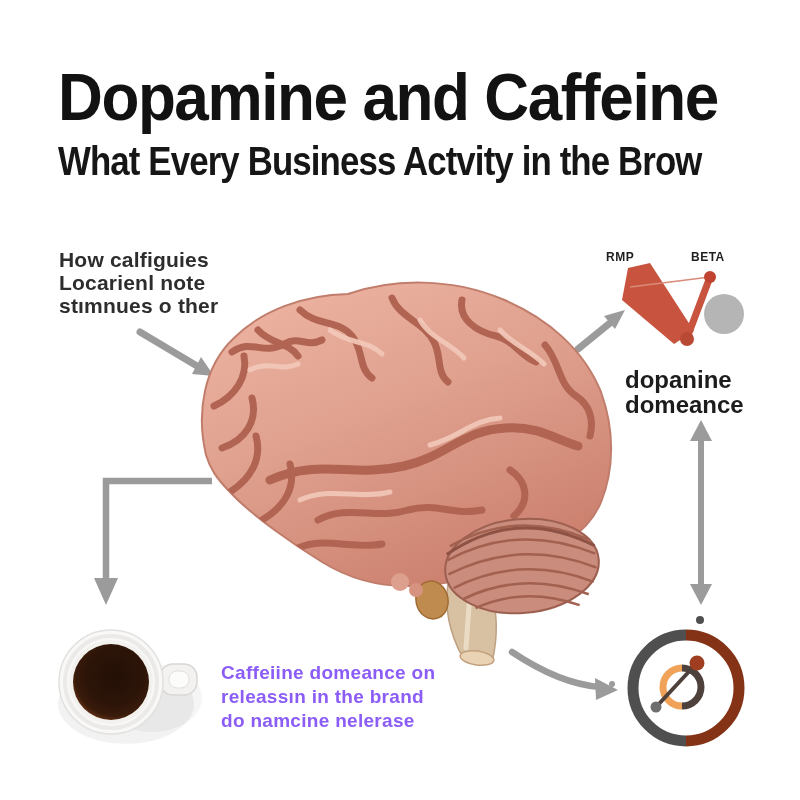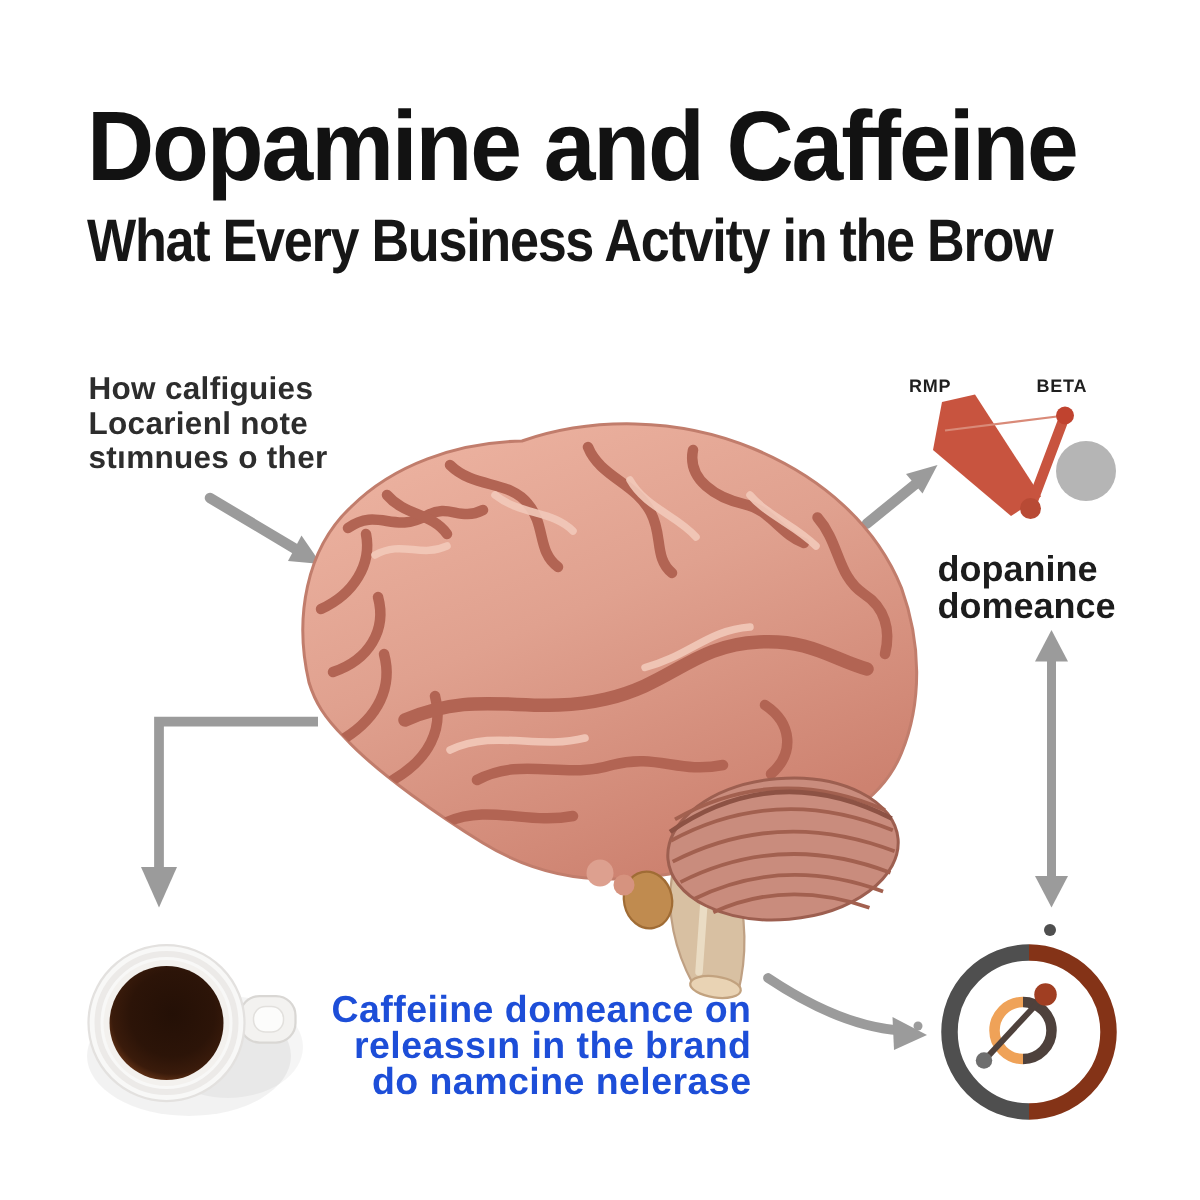--- a/index.html
+++ b/index.html
@@ -12,21 +12,21 @@
     left:58px;top:64px;font-size:66px;font-weight:bold;letter-spacing:-1.5px;
     color:#121212;white-space:nowrap;transform:scaleX(.94);transform-origin:left top;line-height:1;
   }
   #subtitle{
     left:58px;top:141px;font-size:40px;font-weight:bold;letter-spacing:-1px;
     color:#161616;white-space:nowrap;transform:scaleX(.87);transform-origin:left top;line-height:1;
   }
   .callout{font-weight:bold;color:#2d2d2d;}
   #callout-topleft{left:59px;top:248px;font-size:21px;line-height:23px;letter-spacing:.2px;}
   #callout-dopamine{left:625px;top:367px;width:150px;text-align:left;font-size:24px;line-height:25px;color:#1c1c1c;}
-  #callout-caffeine{left:221px;top:661px;font-size:25px;line-height:24px;color:#1d4ed8;letter-spacing:.3px;text-align:right;}
+  #callout-caffeine{left:221px;top:661px;font-size:19px;line-height:24px;color:#8b5cf6;letter-spacing:.3px;}
   .diagram-label{font-size:12px;font-weight:bold;letter-spacing:.5px;color:#1f1f1f;text-align:left;width:60px;}
   #label-rmp{left:606px;top:250px;}
   #label-beta{left:691px;top:250px;}
   svg{display:block;}
 </style>
 </head>
 <body>
 
 <div id="canvas">
 

